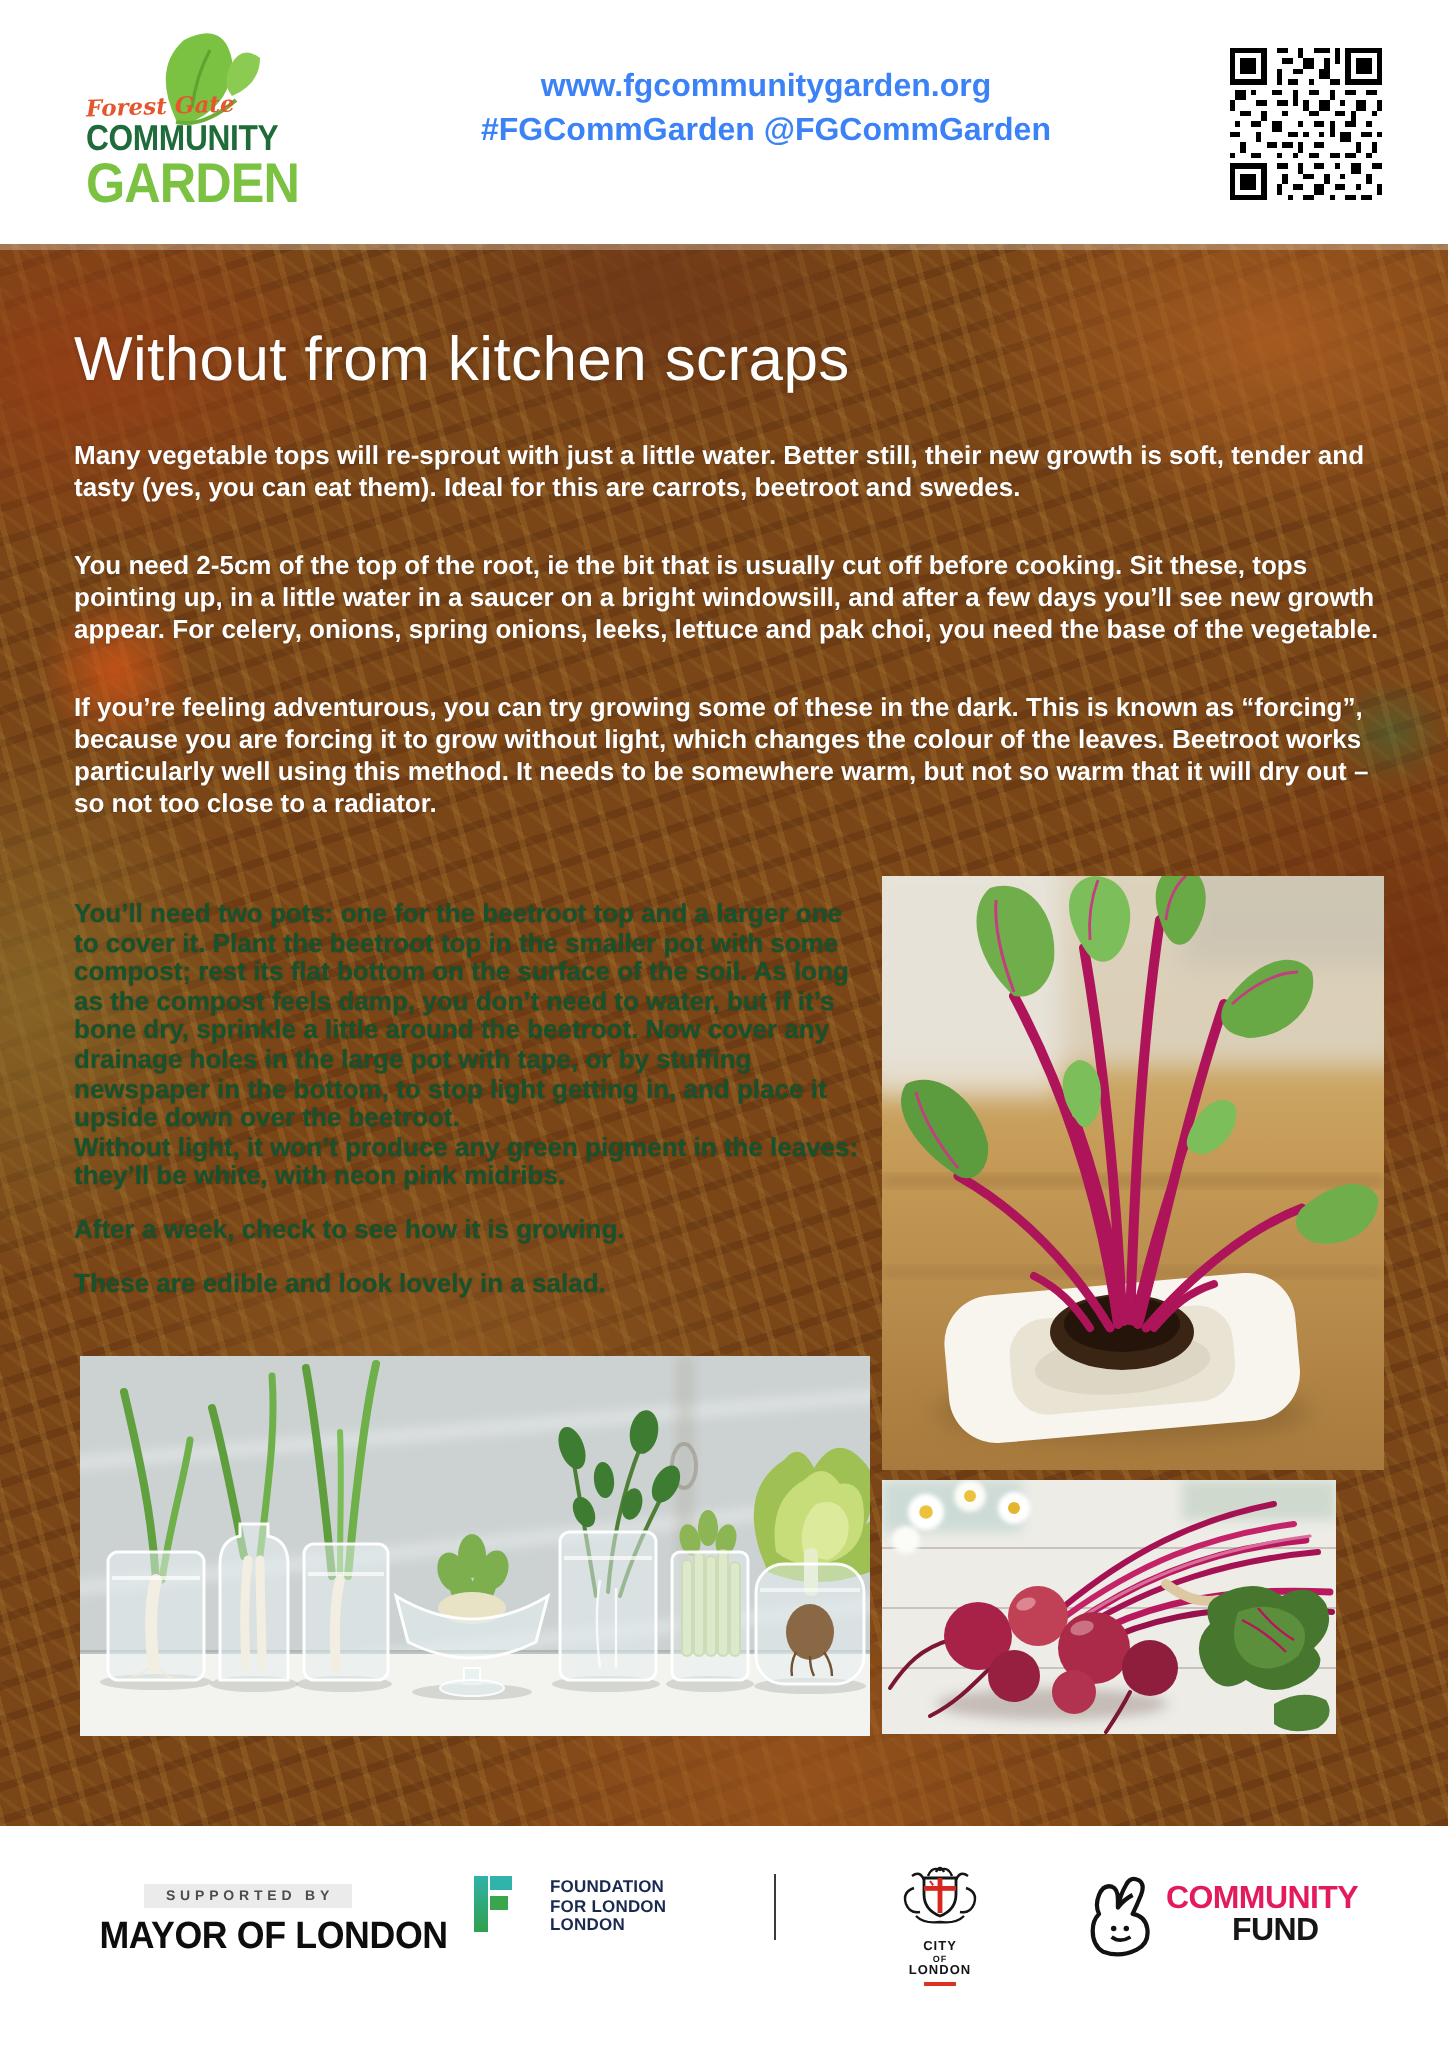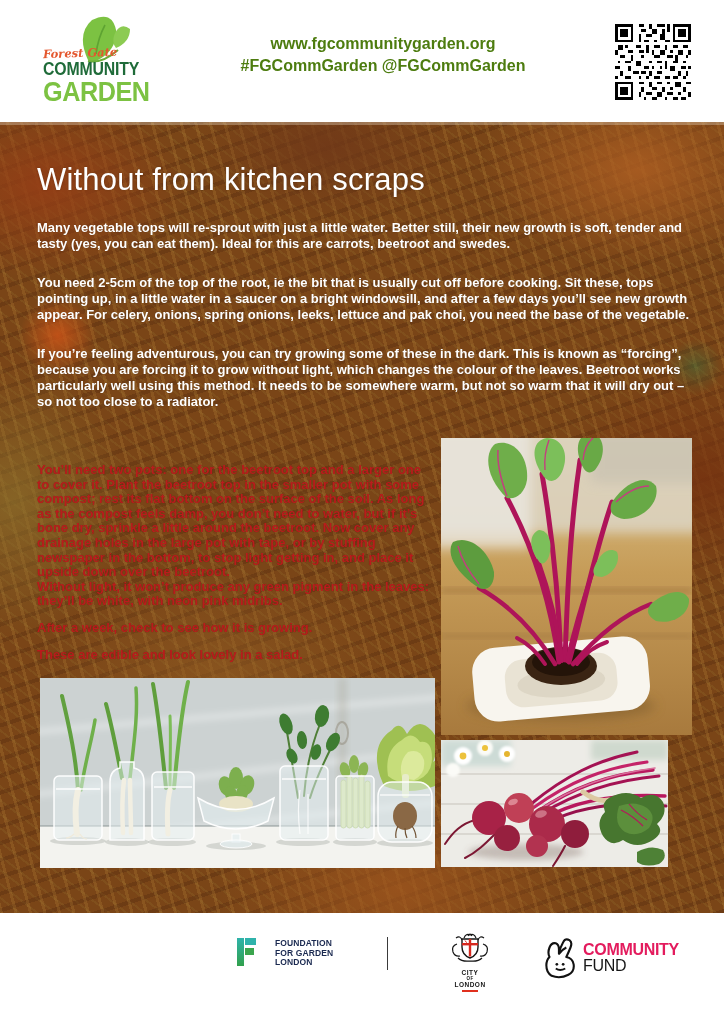--- a/index.html
+++ b/index.html
@@ -14,21 +14,21 @@
   .header { position:absolute; left:0; top:0; width:724px; height:122px; background:#fff; z-index:3; }
   .logo { position:absolute; left:36px; top:10px; width:130px; height:104px; }
   .logo-leaves { position:absolute; left:36px; top:2px; width:60px; height:54px; }
   .logo-script { position:absolute; left:7px; top:36px; font-family:"DejaVu Serif", serif;
     font-style:italic; font-weight:bold; font-size:11.5px; color:#e4572e; transform:rotate(-2deg); }
   .logo-word1 { position:absolute; left:7px; top:49px; font-size:18px; font-weight:700;
     color:#1f6b39; letter-spacing:-0.2px; transform:scaleX(0.88); transform-origin:left; }
   .logo-word2 { position:absolute; left:7px; top:66px; font-size:28px; font-weight:700;
     color:#7cc242; letter-spacing:-0.5px; transform:scaleX(0.9); transform-origin:left; }
   .header-contact { position:absolute; left:162px; right:120px; top:33px; text-align:center;
-    color:#4d7c0f; font-weight:700; font-size:16px; line-height:22px; }
+    color:#3b82f6; font-weight:700; font-size:16px; line-height:22px; }
   .qr { position:absolute; left:615px; top:24px; width:76px; height:76px; background:#fff; }
 
   
   .bg-photo {
     position:absolute; left:0; top:122px; width:724px; height:791px;
     background-color:#7a4517;
     background-image:
       radial-gradient(ellipse 230px 150px at 6% 8%,  rgba(148,62,22,.95), rgba(148,62,22,0) 62%),
       radial-gradient(ellipse 260px 160px at 88% 6%, rgba(173,94,34,.85), rgba(173,94,34,0) 60%),
       radial-gradient(ellipse 210px 130px at 45% 3%, rgba(112,56,24,.9), rgba(112,56,24,0) 60%),
@@ -44,21 +44,21 @@
   }
   .bg-photo::before { content:""; position:absolute; left:0; top:0; right:0; height:3px;
     background:rgba(235,222,198,.35); }
 
   
   .content { position:absolute; left:37px; top:163px; width:662px; z-index:2; color:#fff; }
   .content h1 { font-size:31px; font-weight:400; line-height:34px; letter-spacing:0.2px;
     margin-bottom:6px; text-shadow:0 0 2px rgba(40,20,5,.3); }
   .para { font-size:13px; font-weight:700; line-height:16px; margin-bottom:11px;
     white-space:pre-wrap; text-shadow:0 0 1px rgba(40,20,5,.35);margin-top:23px; }
-  .col-text { position:absolute; left:37px; top:463px; width:398px; z-index:2; color:#b91c1c; }
+  .col-text { position:absolute; left:37px; top:450px; width:398px; z-index:2; color:#14532d; }
   .col-para { font-size:13px; font-weight:700; line-height:14.6px; white-space:pre-wrap;
     text-shadow:0 0 1px rgba(40,20,5,.35); }
   .col-para.gap { margin-bottom:12px; }
 
   
   .fig { position:absolute; z-index:2; overflow:hidden; }
   .fig svg { display:block; }
   .fig-beet-pot { left:441px; top:438px; width:251px; height:297px; }
   .fig-jars     { left:40px;  top:678px; width:395px; height:190px; }
   .fig-beets    { left:441px; top:740px; width:227px; height:127px; }
@@ -73,21 +73,21 @@
   .ffl { position:absolute; left:237px; top:25px; display:flex; gap:18px; align-items:flex-start; }
   .ffl-text { font-size:8.5px; font-weight:700; color:#1a2950; line-height:9.5px; letter-spacing:0.1px; padding-top:1px; }
   .footer-divider { position:absolute; left:387px; top:24px; width:1px; height:33px; background:#3a3a3a; }
   .city { position:absolute; left:446px; top:19px; width:48px; text-align:center; }
   .city-line1 { font-size:6.5px; font-weight:700; color:#151515; letter-spacing:0.5px; margin-top:1px; }
   .city-line2 { font-size:4.5px; font-weight:700; color:#151515; letter-spacing:0.5px; }
   .city-line3 { font-size:6.5px; font-weight:700; color:#151515; letter-spacing:0.5px; }
   .city-underline { width:16px; height:2px; background:#e0301e; margin:2px auto 0; }
   .lottery { position:absolute; left:541px; top:24px; display:flex; align-items:center; gap:4px; }
   .lottery-community { font-size:16px; font-weight:700; color:#e31b5d; letter-spacing:-0.3px; line-height:16px; }
-  .lottery-fund { font-size:16px; font-weight:400; color:#161616; letter-spacing:-0.3px; line-height:16px; }
+  .lottery-fund { font-size:16px; font-weight:700; color:#161616; letter-spacing:-0.3px; line-height:16px;margin-left:33px; }
 </style>
 </head>
 <body>
 
 <div class="page">
 
   <header class="header">
     <div class="logo">
       <svg class="logo-leaves" viewBox="0 0 60 54">
         <path d="M16 48 Q4 22 20 8 Q40 -2 44 18 Q45 38 26 48 Q19 51 16 48 Z" fill="#7cc242"></path>
@@ -377,36 +377,40 @@
       <g>
         <path d="M168 58 Q186 48 200 58 Q214 50 222 62 Q227 74 216 84 Q224 92 212 100 Q196 110 182 100 Q170 108 162 96 Q154 82 164 72 Q160 62 168 58 Z" fill="#47762f"></path>
         <path d="M178 66 Q194 60 206 68 Q216 76 208 88 Q196 98 184 92 Q172 84 178 66 Z" fill="#5c8f3c"></path>
         <path d="M196 112 Q210 104 222 110 Q227 118 218 124 Q204 128 196 122 Z" fill="#4e8136"></path>
         <path d="M180 70 Q192 76 202 86 M188 64 Q196 74 206 80" stroke="#b5175c" stroke-width="1.2" fill="none"></path>
       </g>
     </svg>
   </figure>
 
   <footer class="footer">
+    <div class="mayor">
+      <span class="supported-bar">SUPPORTED BY</span>
+      <div class="mayor-text">MAYOR OF LONDON</div>
+    </div>
 
     <div class="ffl">
       <svg width="20" height="28" viewBox="0 0 20 28">
         <defs>
           <linearGradient id="fg" x1="0" y1="0" x2="0" y2="1">
             <stop offset="0" stop-color="#2fb3ab"></stop>
               <stop offset="1" stop-color="#31a04b"></stop>
           </linearGradient>
         </defs>
         <rect width="7" height="28" fill="url(#fg)"></rect>
         <rect x="8" y="0" width="11" height="7" fill="#2fb3ab"></rect>
         <rect x="8" y="10" width="9" height="7" fill="#3ba54e"></rect>
       </svg>
       <div class="ffl-text">
         <div>FOUNDATION</div>
-        <div>FOR GARDEN</div>
+        <div>FOR LONDON</div>
         <div>LONDON</div>
       </div>
     </div>
 
     <div class="footer-divider"></div>
 
     <div class="city">
       <svg width="44" height="32" viewBox="0 0 44 32">
         <g stroke="#151515" fill="none" stroke-width="1.2">
           <path d="M9 12 Q3 14 5 20 Q7 25 12 24"></path>

